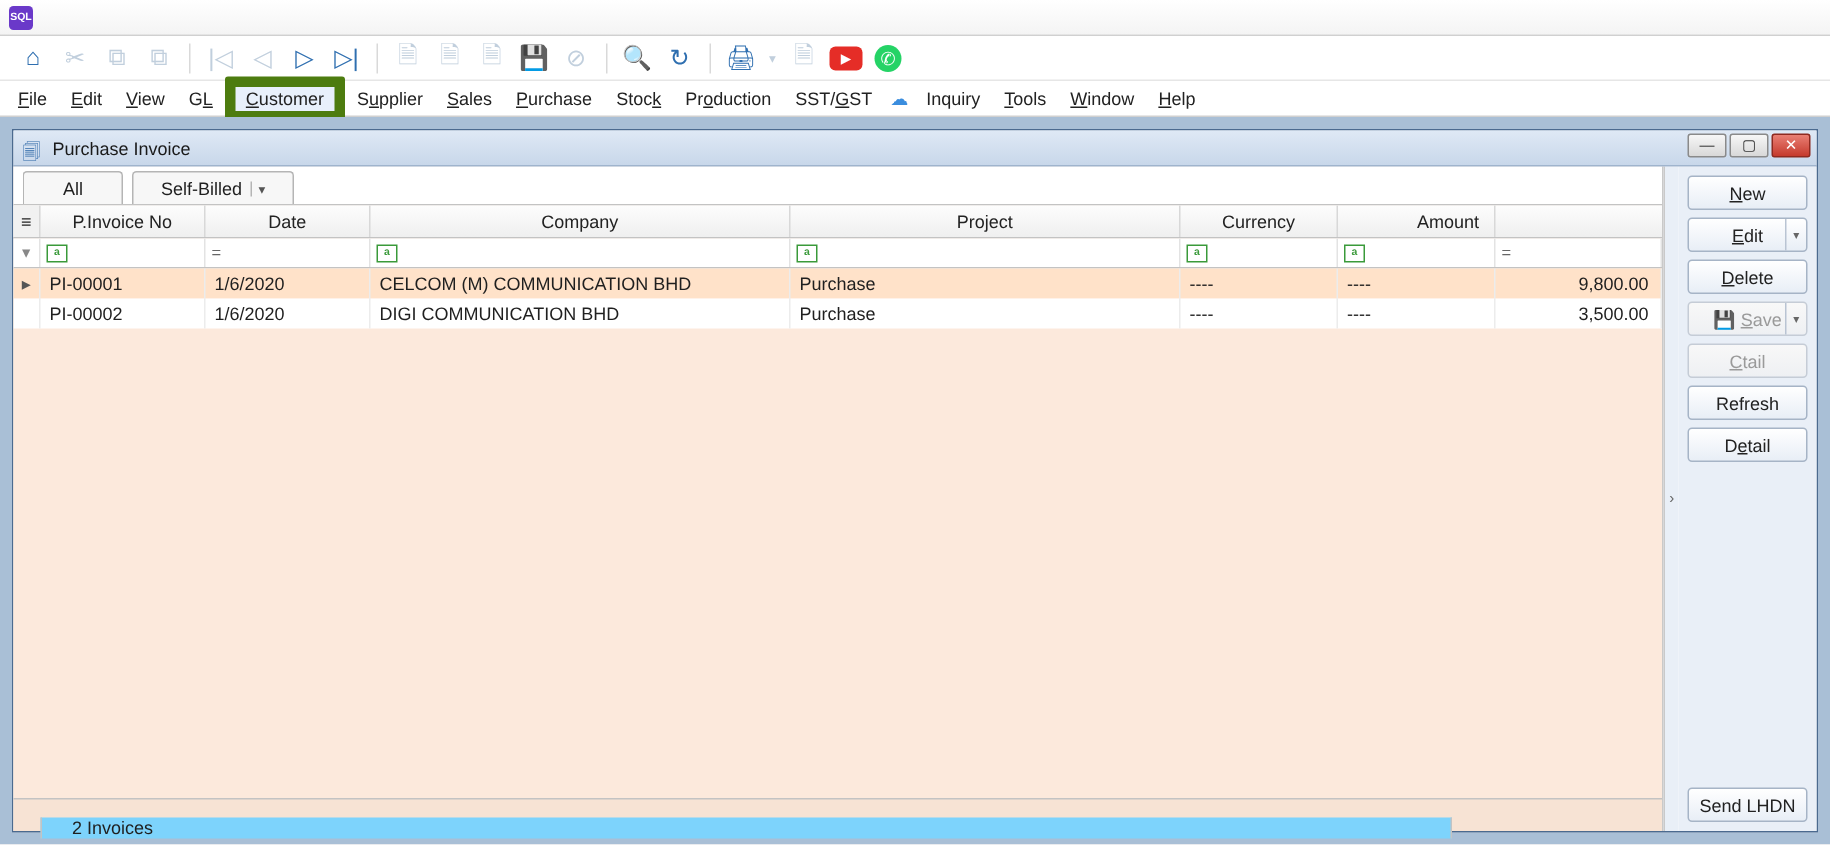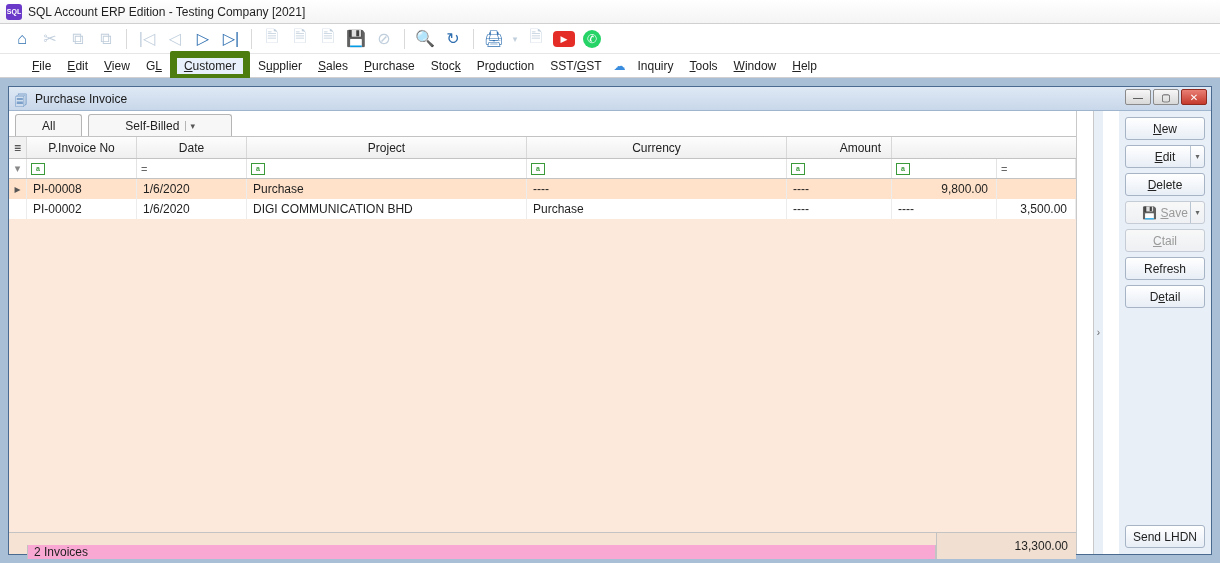--- a/index.html
+++ b/index.html
@@ -57,21 +57,21 @@
   }
   .wa-badge {
     width:18px;height:18px;border-radius:50%;
     background:#25d366;color:#fff;
     display:flex;align-items:center;justify-content:center;font-size:12px;
   }
   
   .menubar {
     height: 24px;
     display: flex; align-items: center;
-    padding: 0 24px;
+    padding: 0 4px;
     border-bottom: 1px solid #d0d0d0;
     gap: 0;
     position: relative;
   }
   .menu-item {
     padding: 2px 8px;
     color: #222;
     cursor: default;
   }
   .menu-item.active {
@@ -127,38 +127,37 @@
   .win-btn.close {
     background: linear-gradient(#e97f74, #c53a2d);
     color:#fff;border-color:#8e2a20;
   }
 
   
   .inner-body {
     flex: 1;
     display: flex;
     min-height: 0;
-    gap: 16px;
   }
   .grid-zone {
     flex: 1;
     display: flex; flex-direction: column;
     border-right: 1px solid #c9c9c9;
     min-width: 0;
     background: #fce9dc;
   }
   .tab-row {
     height: 26px;
     display: flex; align-items: flex-end;
     background: #fff;
     border-bottom: 1px solid #c3c3c3;
   }
   .filter-tab {
     height: 22px;
-    padding: 0 36px;
+    padding: 0 18px;
     margin-left: 6px;
     border: 1px solid #b5b5b5;
     border-bottom: none;
     border-radius: 3px 3px 0 0;
     background: #f7f7f7;
     display:flex;align-items:center;
     font-size:12px;
   }
   .filter-tab.first { padding: 0 26px; }
   .filter-tab .dd { margin-left:6px;border-left:1px solid #b5b5b5;padding-left:4px;color:#555;font-size:9px;}
@@ -234,21 +233,21 @@
   .grid-footer {
     height: 22px;
     display:grid;
     grid-template-columns: 18px 1fr 140px;
     border-top:1px solid #c3c3c3;
     background:#f7e3d4;
   }
   .grid-footer .count {
     border:1px solid #c3c3c3;
     border-top:none;border-bottom:none;
-    display:flex;align-items:center;padding:0 6px;background:#f9a8d4;margin-top:12px;
+    display:flex;align-items:center;padding:0 20px;background:#7dd3fc;margin-top:12px;
   }
   .grid-footer .total {
     border-left:1px solid #c3c3c3;
     display:flex;align-items:center;justify-content:flex-end;
     padding:0 8px;background:#f1e0d1;
   }
 
   
   .action-panel {
     width: 92px;
@@ -289,21 +288,20 @@
     border-left:1px solid #c9c9c9;
     display:flex;align-items:center;justify-content:center;
     color:#666;font-size:10px;
   }
 </style>
 </head>
 <body>
 
 <div class="titlebar">
   <div class="appicon">SQL</div>
-  <div>SQL Account ERP Edition - Testing Company [2021]</div>
 </div>
 
 <div class="toolbar">
   <div class="tb-btn">⌂</div>
   <div class="tb-btn dim">✂</div>
   <div class="tb-btn dim">⧉</div>
   <div class="tb-btn dim">⧉</div>
   <div class="tb-sep"></div>
   <div class="tb-btn dim">|◁</div>
   <div class="tb-btn dim">◁</div>
@@ -371,20 +369,21 @@
           <div class="filter-tab">
             <span>Self-Billed</span>
               <span class="dd">▾</span>
           </div>
         </div>
 
         <div class="col-headers">
           <div class="ch first">≡</div>
           <div class="ch">P.Invoice No</div>
           <div class="ch">Date</div>
+          <div class="ch">Company</div>
           <div class="ch">Project</div>
           <div class="ch">Currency</div>
           <div class="ch amt">Amount</div>
         </div>
 
         <div class="filter-row">
           <div class="fc funnel">▾</div>
           <div class="fc">
               <span class="fx-icon">a</span>
             </div>
@@ -400,43 +399,43 @@
             </div>
           <div class="fc">
               <span class="fx-icon">a</span>
             </div>
           <div class="fc" style="justify-content:flex-start;">=</div>
         </div>
 
         <div class="rows-area" id="rows-area">
         <div class="datarow selected">
               <div class="dc handle">▸</div>
-              <div class="dc">PI-00008</div>
+              <div class="dc">PI-00001</div>
               <div class="dc">1/6/2020</div>
+              <div class="dc">CELCOM (M) COMMUNICATION BHD</div>
               <div class="dc">Purchase</div>
               <div class="dc">----</div>
               <div class="dc">----</div>
               <div class="dc amt">9,800.00</div>
             </div>
             <div class="datarow">
               <div class="dc handle"></div>
               <div class="dc">PI-00002</div>
               <div class="dc">1/6/2020</div>
               <div class="dc">DIGI COMMUNICATION BHD</div>
               <div class="dc">Purchase</div>
               <div class="dc">----</div>
               <div class="dc">----</div>
               <div class="dc amt">3,500.00</div>
             </div>
           </div>
 
         <div class="grid-footer">
           <div></div>
           <div class="count">2 Invoices</div>
-          <div class="total">13,300.00</div>
         </div>
       </div>
 
       <div class="collapser">›</div>
 
       <div class="action-panel">
         <div class="ap-btn">
             <span><span class="ul">N</span><span id="lbl-new-rest">ew</span></span>
           </div>
         <div class="ap-btn">

